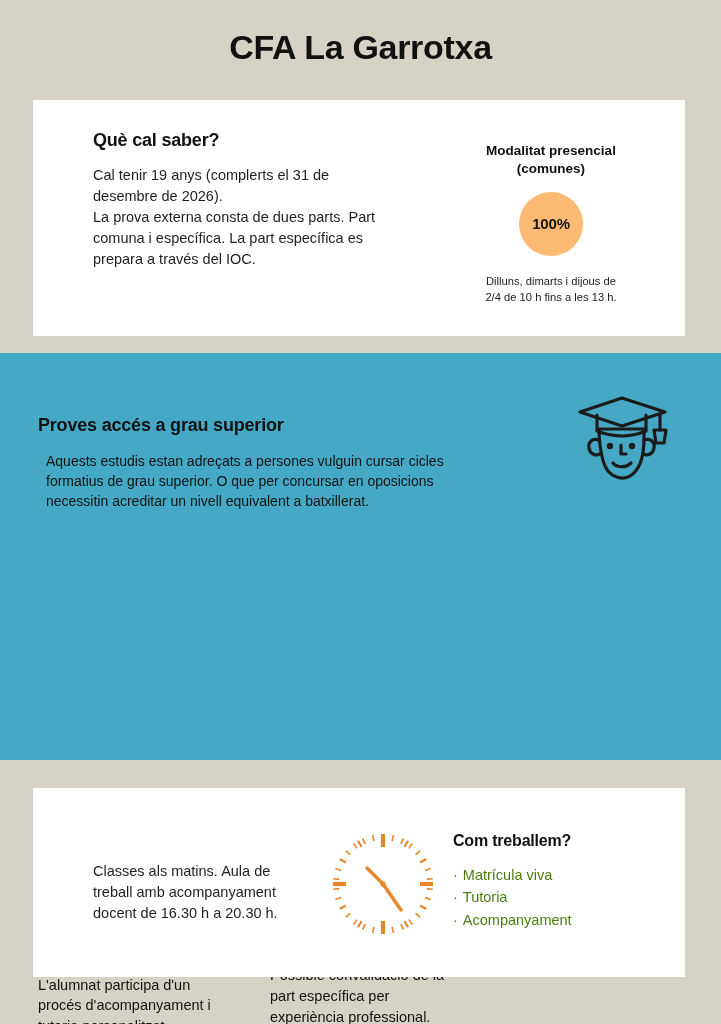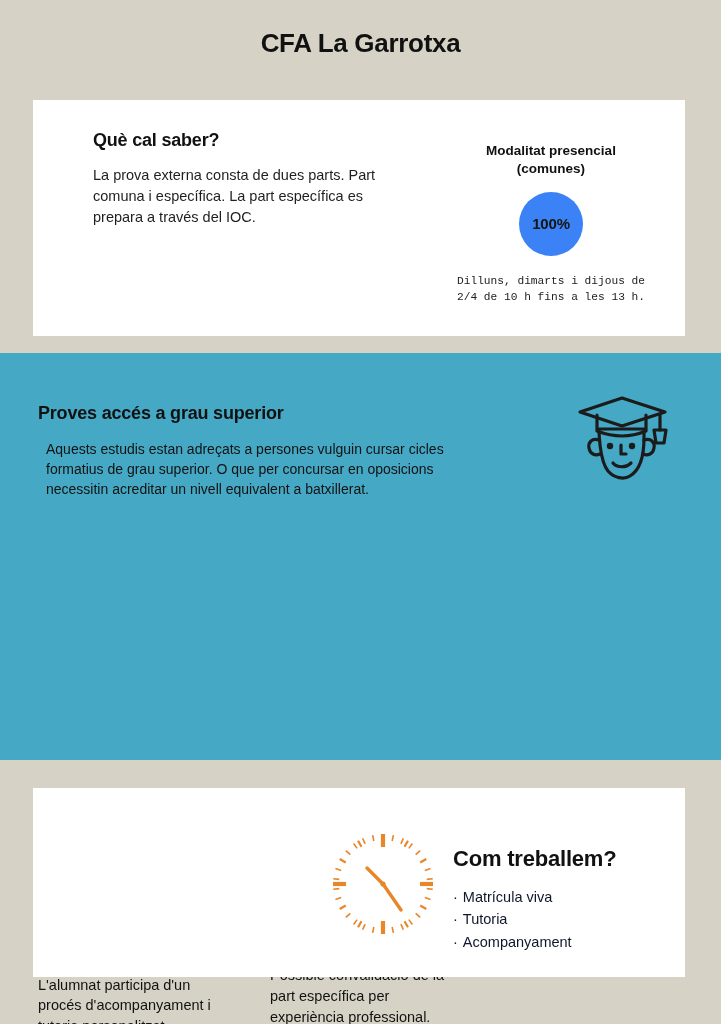--- a/index.html
+++ b/index.html
@@ -17,21 +17,21 @@
     -webkit-font-smoothing: antialiased;
   }
 
   
   .page-title {
     position: absolute;
     top: 28px;
     left: 0;
     width: 721px;
     text-align: center;
-    font-size: 26px;
+    font-size: 34px;
     font-weight: bold;
     letter-spacing: -0.3px;
     color: #111111;
   }
 
   
   .panel-white {
     position: absolute;
     left: 33px;
     width: 652px;
@@ -83,52 +83,51 @@
     font-size: 13.5px;
     font-weight: bold;
     line-height: 1.32;
     color: #111;
     margin: 0;
   }
   .donut {
     width: 64px;
     height: 64px;
     border-radius: 50%;
-    background: #3b82f6;
+    background: #fdba74;
     margin: 14px auto 0 auto;
     display: flex;
     align-items: center;
     justify-content: center;
   }
   .donut-label {
     font-size: 15px;
     font-weight: bold;
     color: #15150f;
     letter-spacing: -0.2px;
   }
   .stat-note {
     font-size: 11.2px;
     line-height: 1.42;
     margin: 18px 0 0 0;
     color: #222;
-    font-family: Liberation Mono, monospace;
   }
 
   
   .blue-inner {
     position: absolute;
     left: 38px;
     top: 46px;
     width: 500px;
   }
   .h-blue {
     font-size: 18px;
     font-weight: bold;
     letter-spacing: -0.2px;
-    margin: 4px 0 16px 0;
+    margin: 16px 0 16px 0;
     color: #111;
   }
   .blue-para {
     font-size: 14px;
     line-height: 1.42;
     margin: 8px;
     color: #121212;
     max-width: 442px;
   }
 
@@ -198,48 +197,49 @@
     width: 108px;
     height: 108px;
   }
   .bottom-right {
     position: absolute;
     left: 420px;
     top: 44px;
     width: 230px;
   }
   .h-how {
-    font-size: 22px;
-    font-weight: bold;
-    letter-spacing: -0.2px;
-    margin: 14px 0 14px 0;
+    font-size: 16px;
+    font-weight: bold;
+    letter-spacing: -0.2px;
+    margin: 0 0 14px 0;
     color: #111;
   }
   .bullet-list {
     list-style: none;
     margin: 0;
     padding: 0;
     font-size: 14.5px;
     line-height: 1.55;
-    color: #0f172a;
+    color: #4d7c0f;
   }
   .bullet-list li::before {
     content: "\00B7";
     margin-right: 5px;
   }
 </style>
 </head>
 <body>
 
 <div class="page-title">CFA La Garrotxa</div>
 
 <div class="panel-white" id="panel-top">
 
   <div class="top-left">
     <p class="h-sub">Què cal saber?</p>
+    <p class="body-text">Cal tenir 19 anys (complerts el 31 de desembre de 2026).</p>
     <p class="body-text">La prova externa consta de dues parts. Part comuna i específica. La part específica es prepara a través del IOC.</p>
   </div>
 
   <div class="top-right">
     <p class="stat-title">
       <span>Modalitat presencial</span><br>
       <span>(comunes)</span>
     </p>
     <div class="donut">
       <span class="donut-label">100%</span>
@@ -297,20 +297,21 @@
 
       <path d="M53 59 L53 68 L58 68"></path>
 
       <path d="M45 77 C49 82 58 82 63 77"></path>
     </g>
   </svg>
 </div>
 
 <div class="panel-white" id="panel-bottom">
 
+  <p class="bottom-left">Classes als matins. Aula de treball amb acompanyament docent de 16.30 h a 20.30 h.</p>
 
   <div class="clock-icon">
     <svg viewBox="0 0 108 108" width="108" height="108" aria-hidden="true">
       <g stroke="#e8862a" stroke-linecap="butt">
 
         <g id="ticks">
             <line x1="54.00" y1="17.00" x2="54.00" y2="4.00" stroke-width="4.2"></line>
             <line x1="63.15" y1="10.96" x2="64.40" y2="5.09" stroke-width="1.6"></line>
             <line x1="71.90" y1="13.80" x2="74.34" y2="8.32" stroke-width="1.6"></line>
             <line x1="75.50" y1="16.76" x2="79.00" y2="10.70" stroke-width="2.2"></line>

